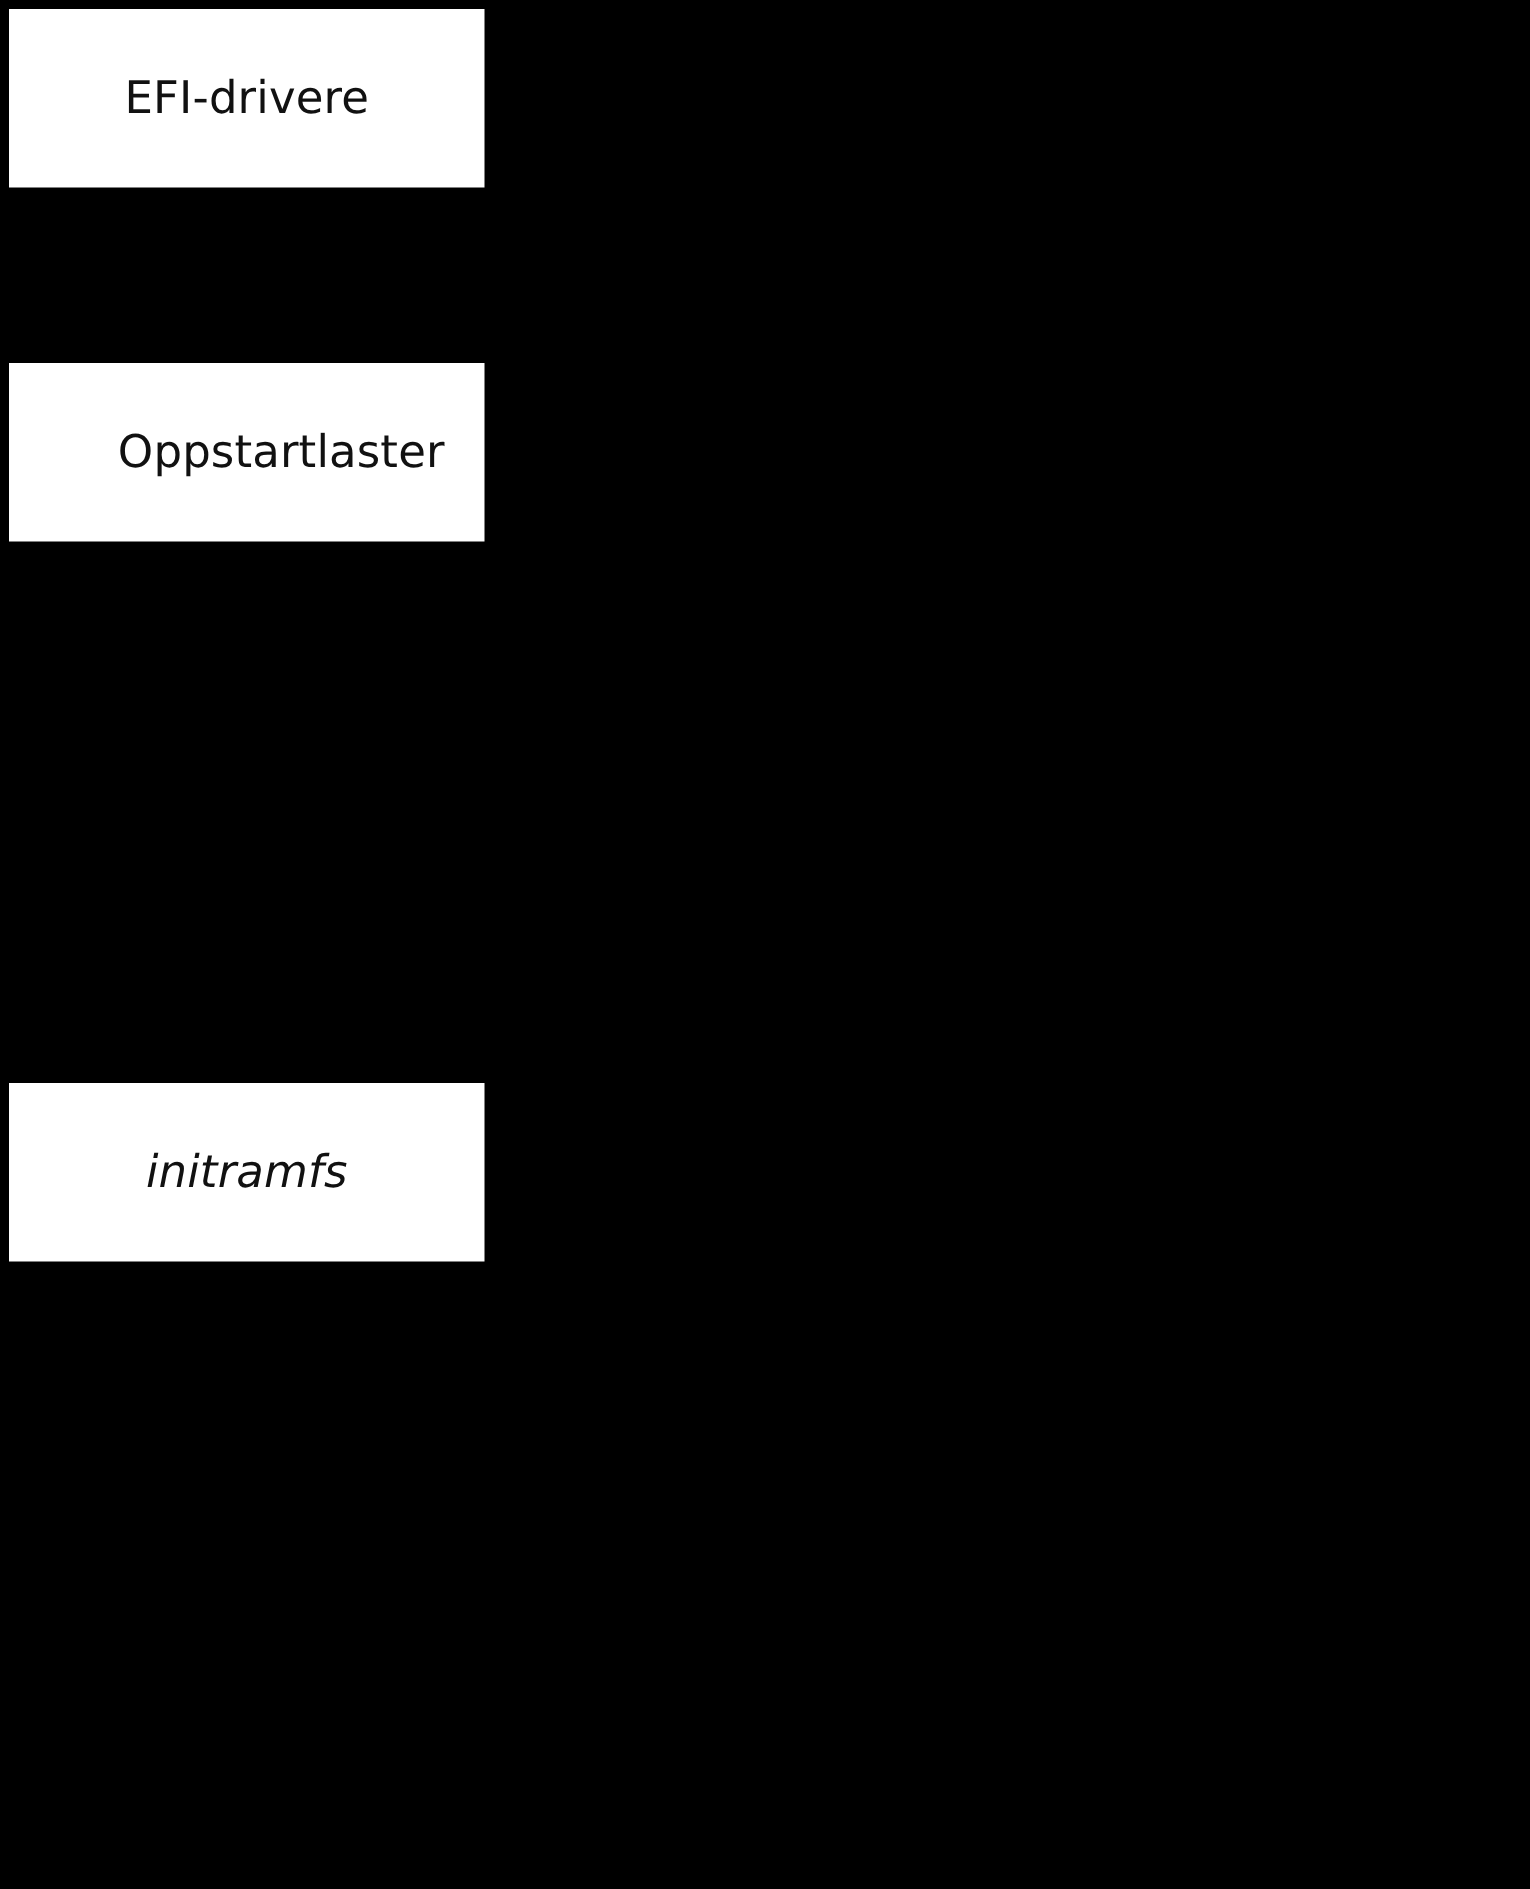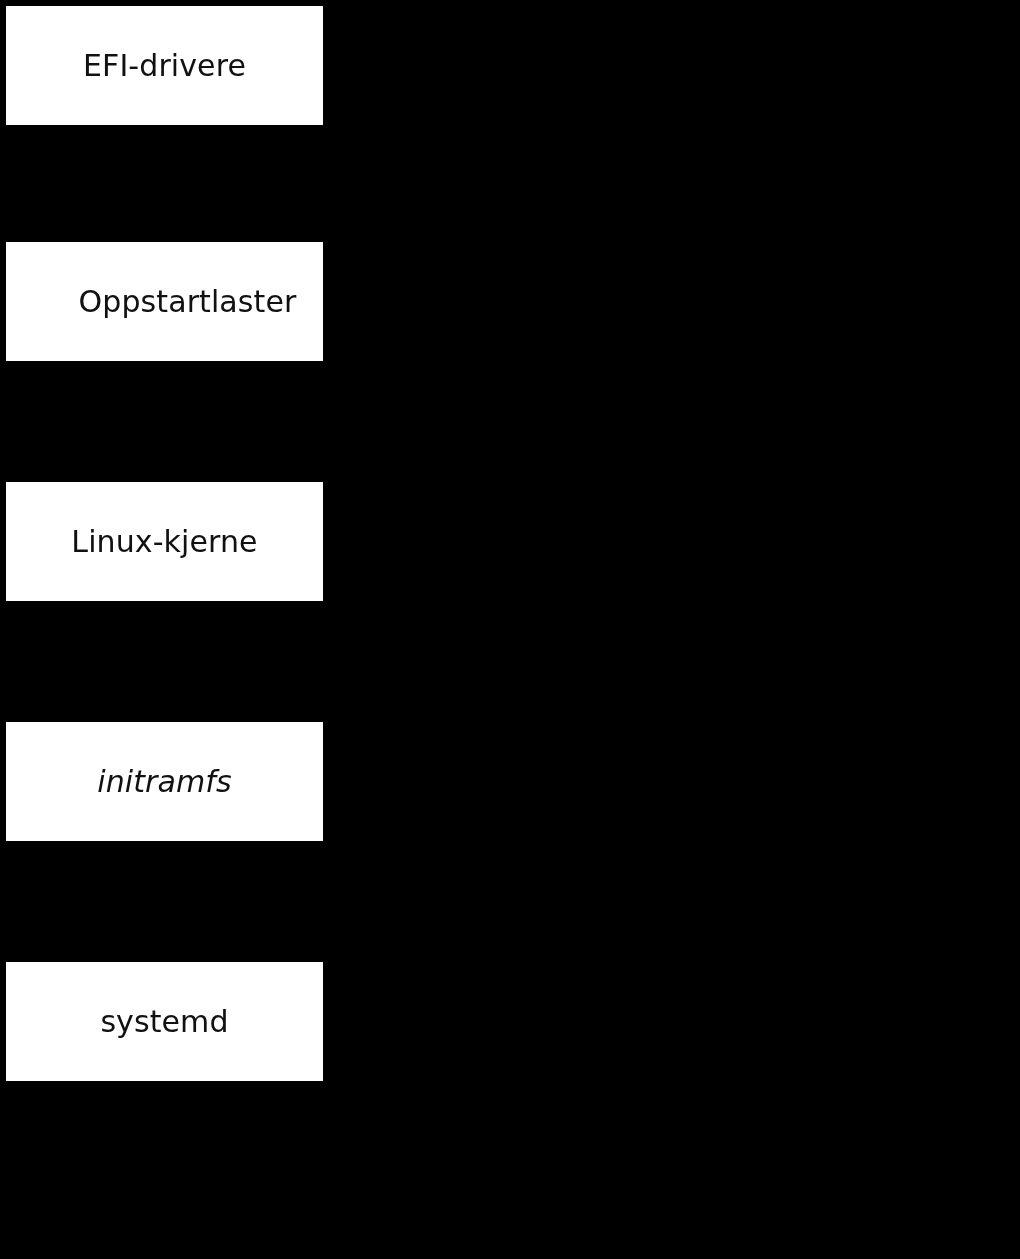--- a/index.html
+++ b/index.html
@@ -53,25 +53,19 @@
 <div id="diagram-canvas">
 
   <div class="stage-box pos-0">
     <span class="stage-label">EFI-drivere</span>
   </div>
 
   <div class="stage-box pos-1">
     <span class="stage-label">Oppstartlaster</span>
   </div>
 
-  <div class="stage-box pos-2">
-    <span class="stage-label">Linux-kjerne</span>
-  </div>
 
   <div class="stage-box pos-3">
     <span class="stage-label">initramfs</span>
   </div>
 
-  <div class="stage-box pos-4">
-    <span class="stage-label">systemd</span>
-  </div>
 
 </div>
 
 </body></html>

